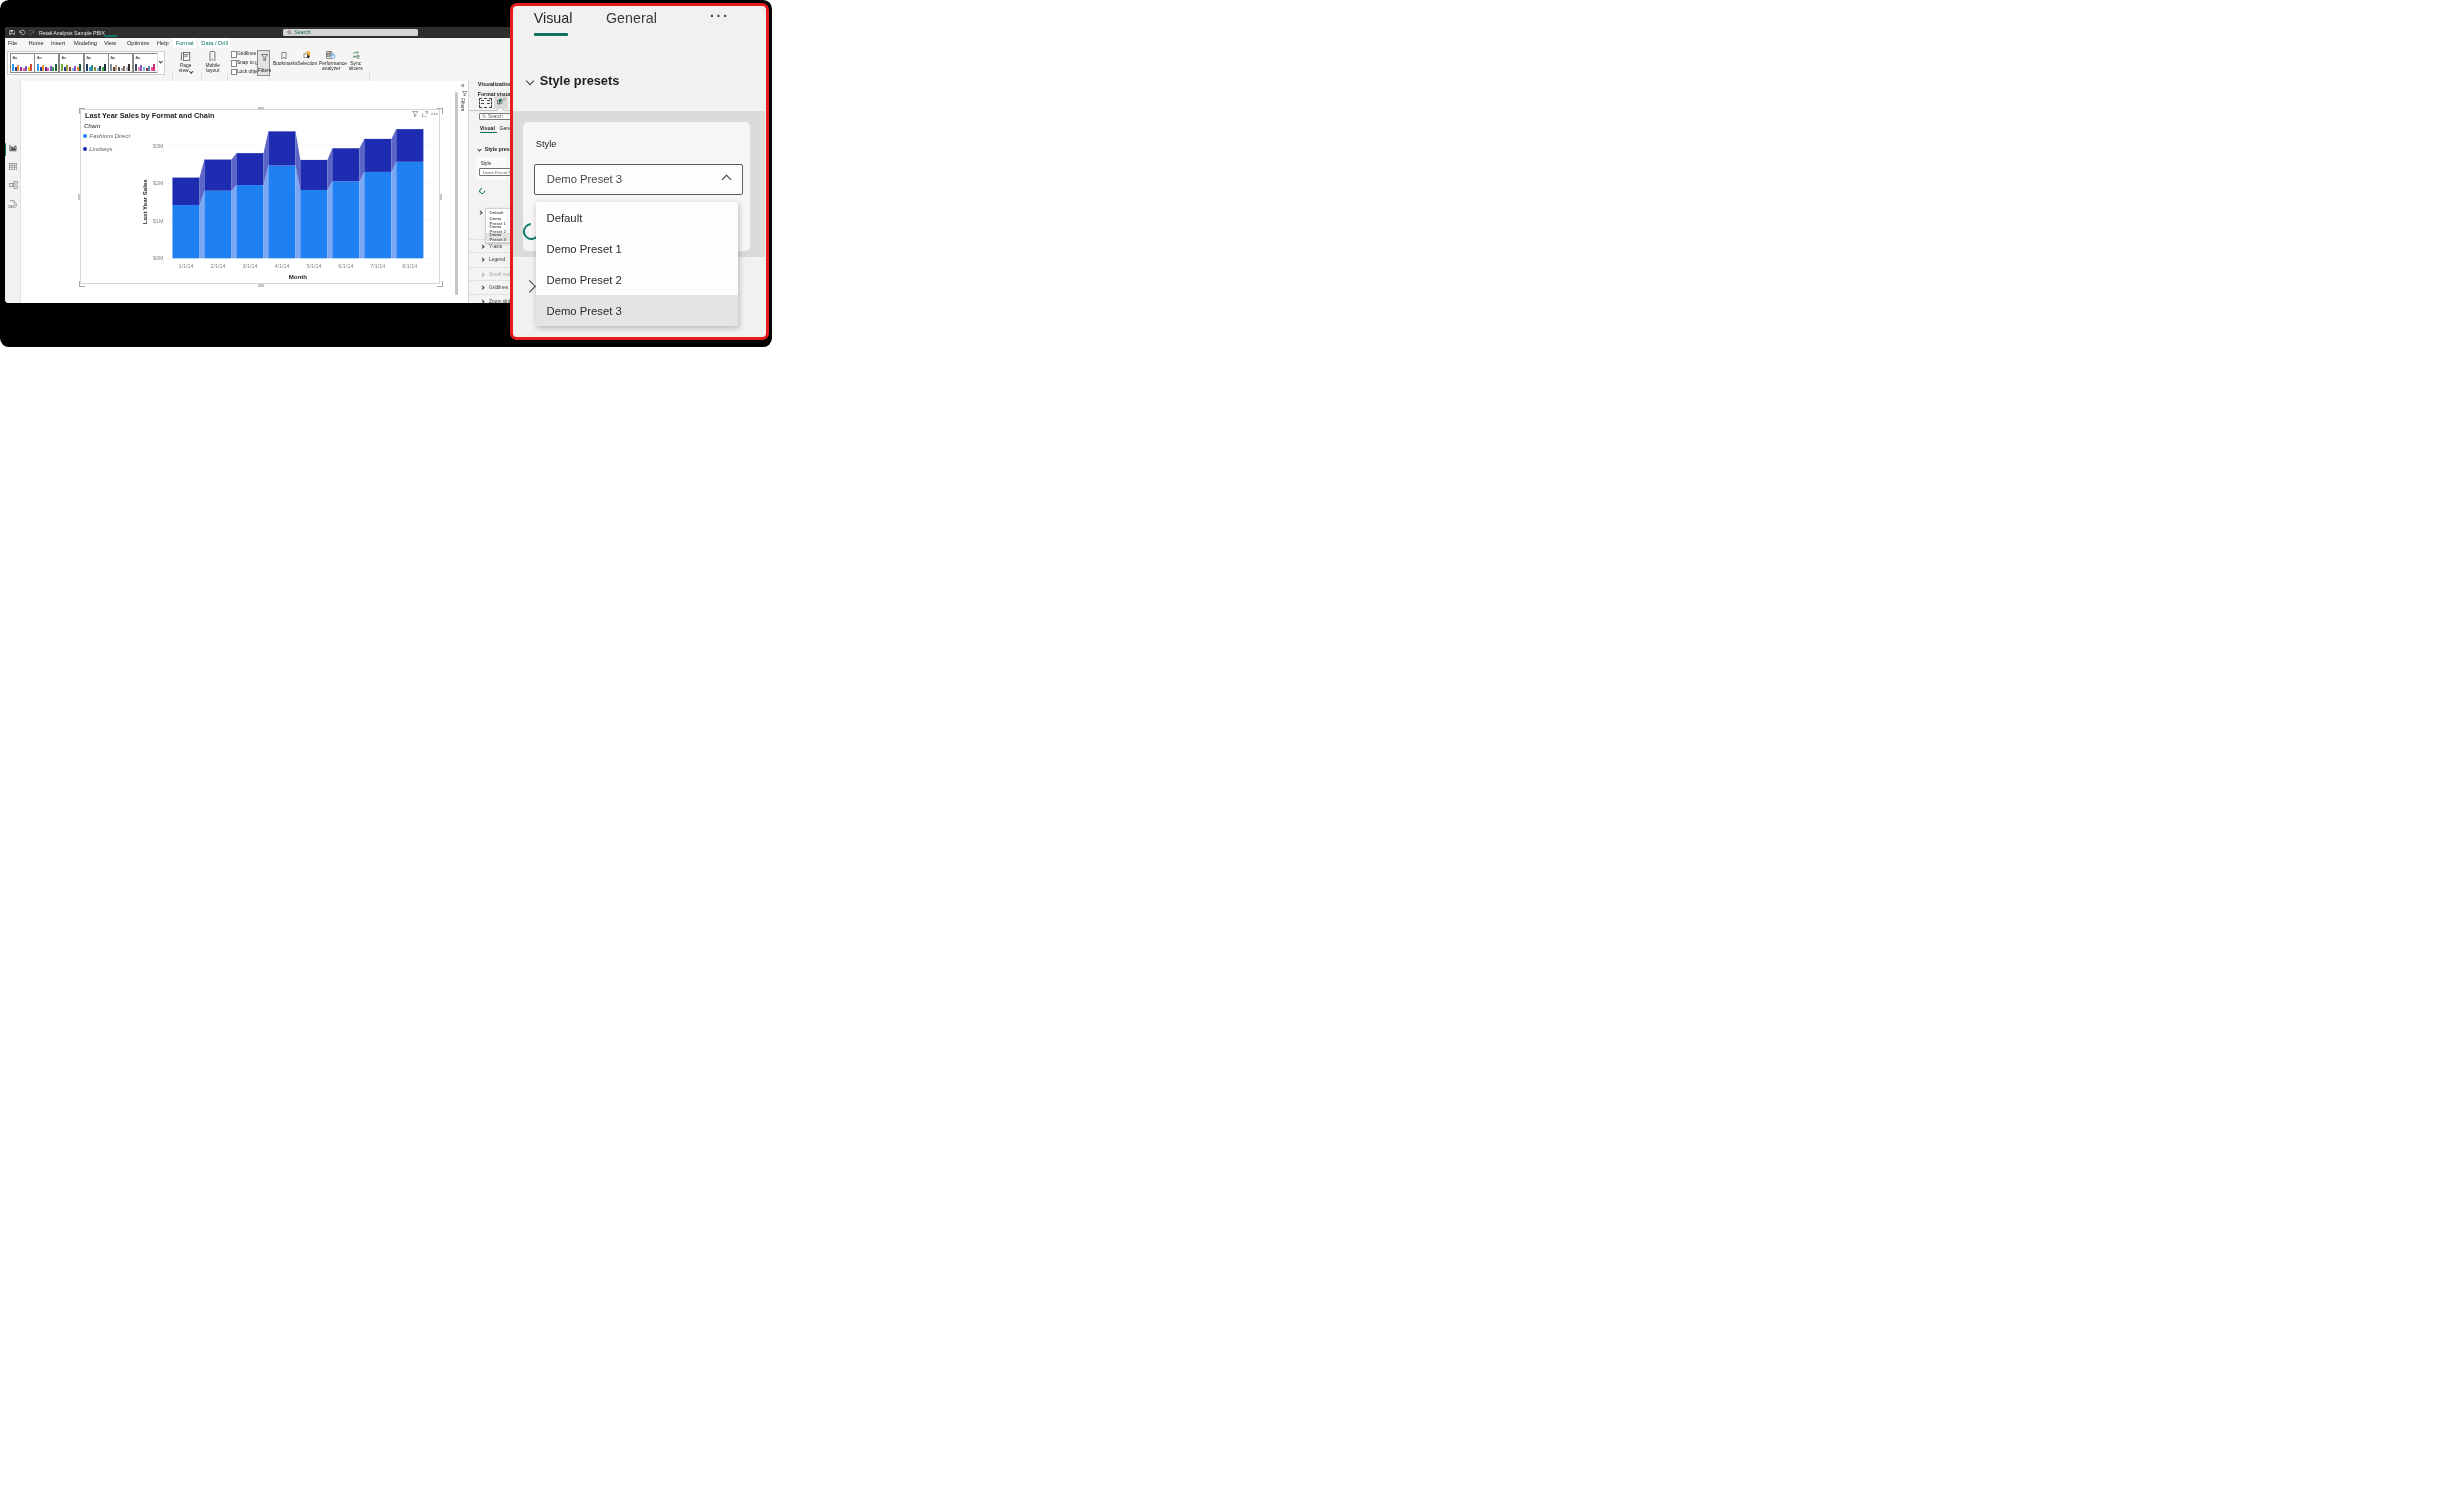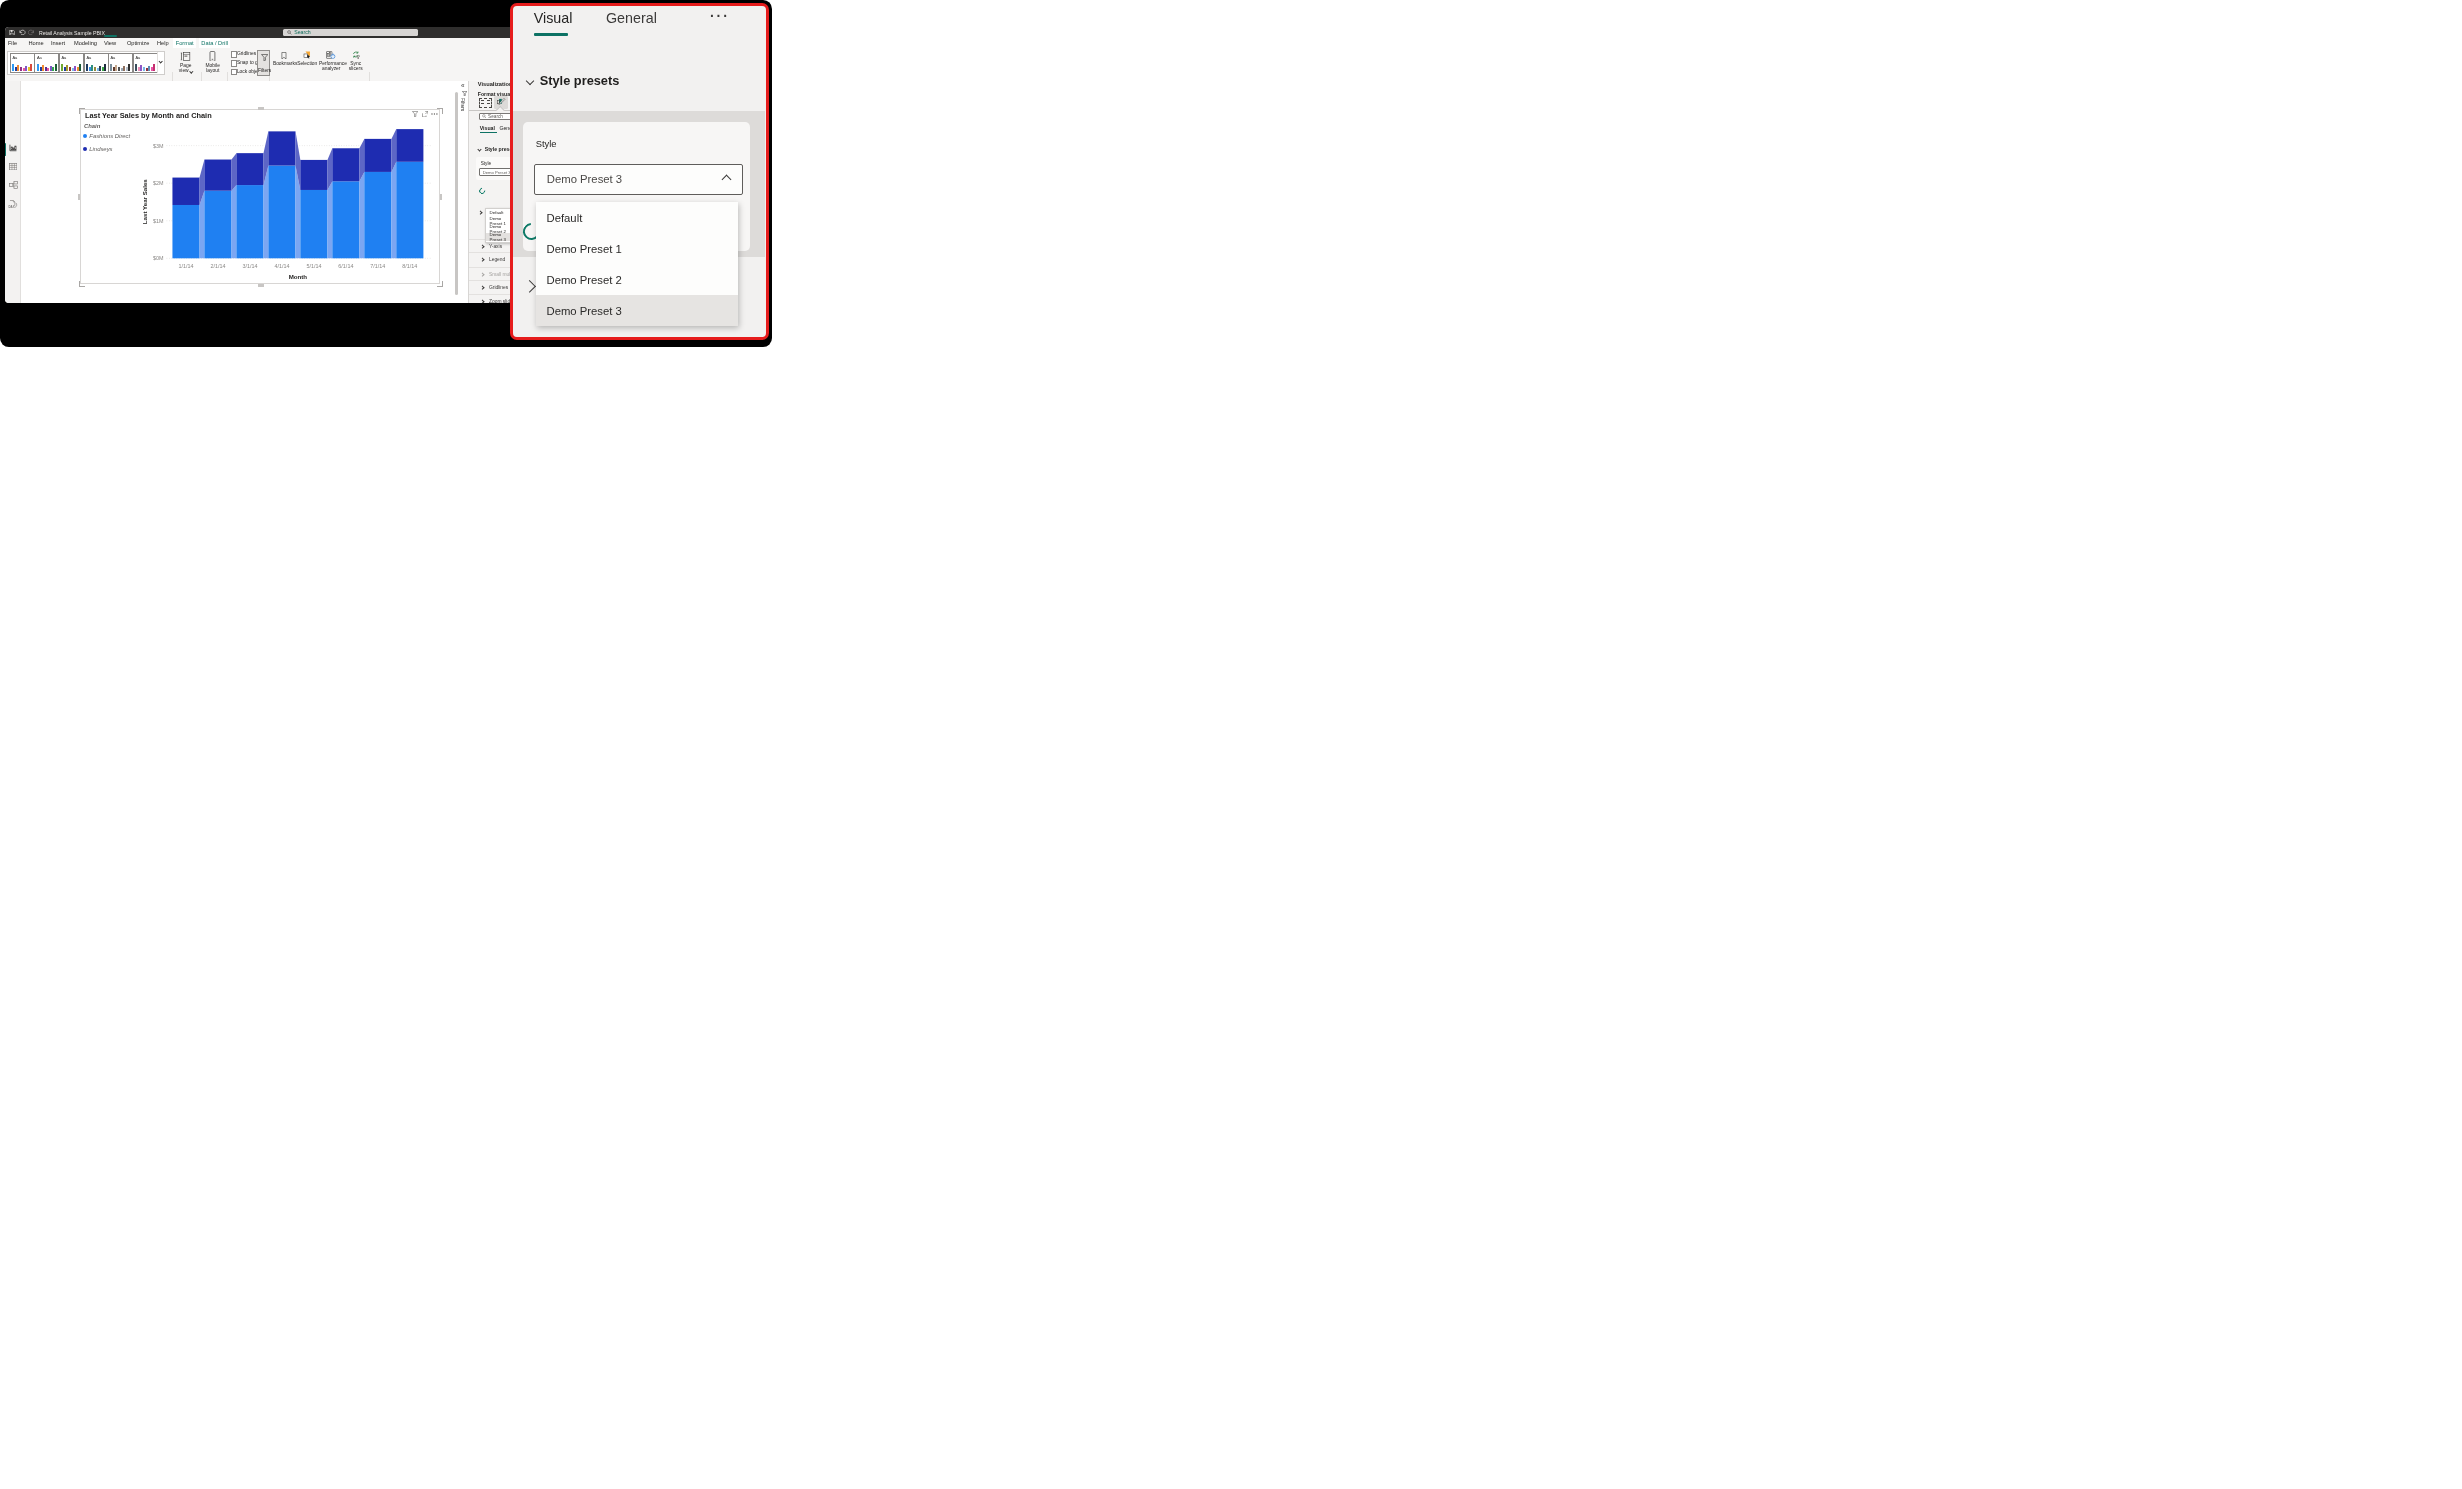--- a/index.html
+++ b/index.html
@@ -371,21 +371,21 @@
 
     <div class="corner abs" style="left:74px;top:81px;border-width:1px 0 0 1px;"></div>
     <div class="corner abs" style="left:432px;top:81px;border-width:1px 1px 0 0;"></div>
     <div class="corner abs" style="left:74px;top:254px;border-width:0 0 1px 1px;"></div>
     <div class="corner abs" style="left:432px;top:254px;border-width:0 1px 1px 0;"></div>
     <div class="hdl abs" style="left:253px;top:80px;width:5.9px;height:2.5px;"></div>
     <div class="hdl abs" style="left:253px;top:257px;width:5.9px;height:2.5px;"></div>
     <div class="hdl abs" style="left:73px;top:167px;width:2.5px;height:5.9px;"></div>
     <div class="hdl abs" style="left:435px;top:167px;width:2.5px;height:5.9px;"></div>
 
-    <div class="abs" id="vtitle">Last Year Sales by Month and Chain</div>
+    <div class="abs" id="vtitle">Last Year Sales by Format and Chain</div>
     <div class="abs" id="ltitle">Chain</div>
     <div class="lgd abs" style="left:78px;top:106px;">
       <span class="dot" style="background: rgb(31, 128, 242);"></span>
       <span>Fashions Direct</span>
     </div>
     <div class="lgd abs" style="left:78px;top:119px;">
       <span class="dot" style="background: rgb(30, 44, 177);"></span>
       <span>Lindseys</span>
     </div>
     <svg class="abs" id="chartsvg" width="310" height="165" viewBox="0 0 630 335">

